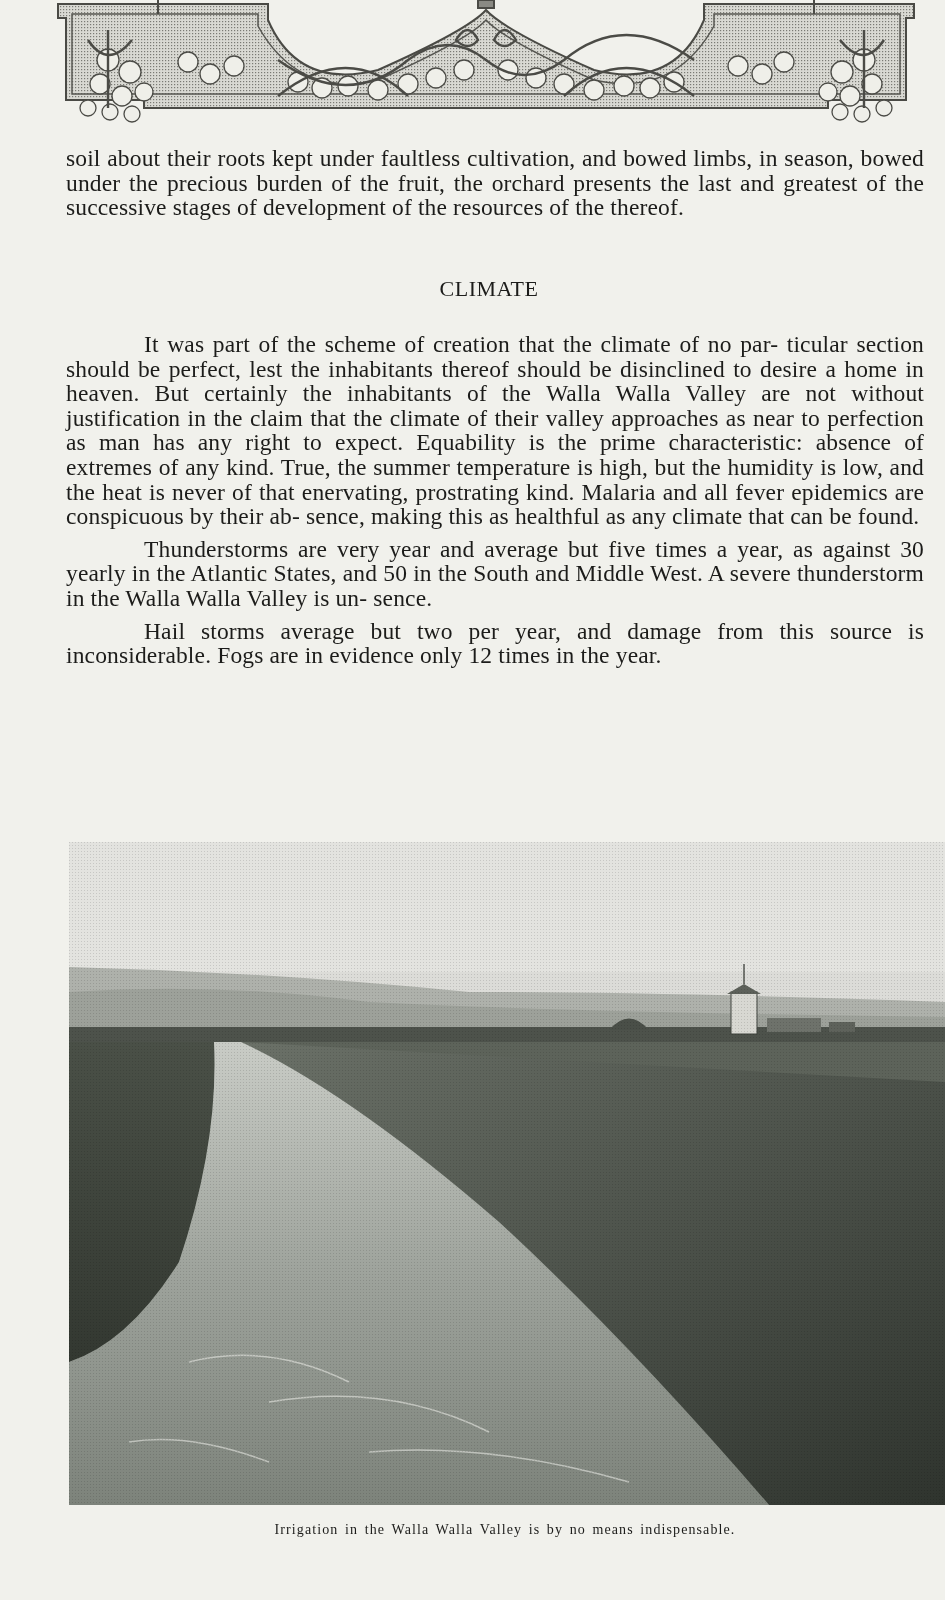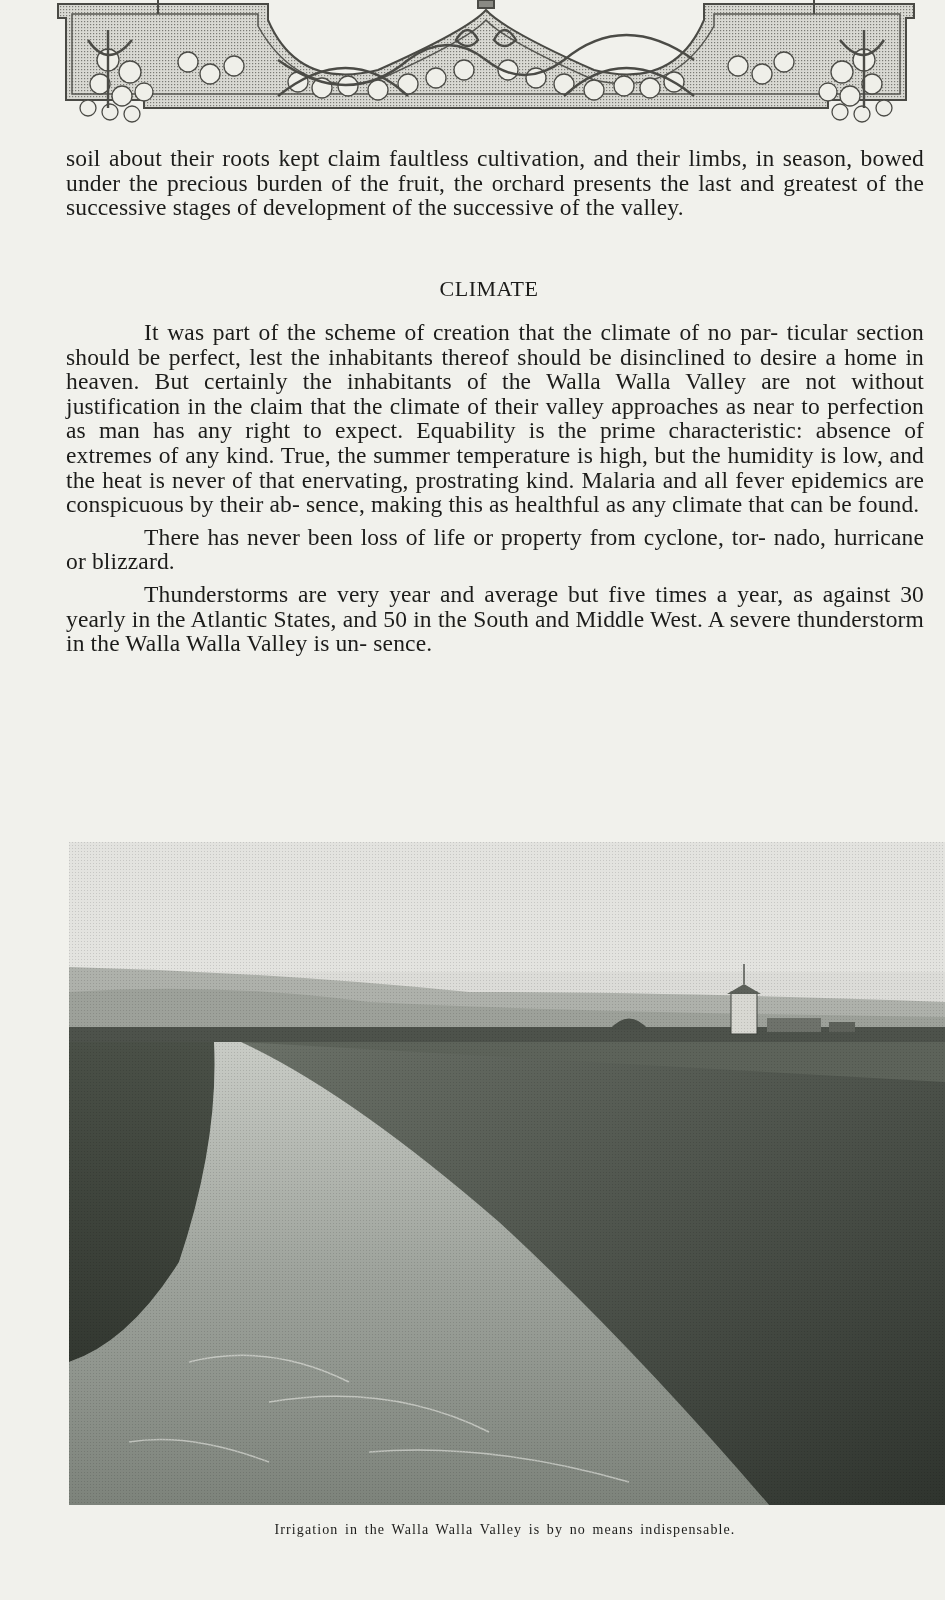--- a/index.html
+++ b/index.html
@@ -146,51 +146,52 @@
     <g stroke="#4b4b46" stroke-width="2">
       <line x1="110" y1="0" x2="110" y2="14"></line>
       <line x1="766" y1="0" x2="766" y2="14"></line>
       <rect x="430" y="0" width="16" height="8" fill="#8a8a84"></rect>
     </g>
   </svg>
 </div>
 
 <div class="text-block" style="top:146px;">
   <p>
-    <span>soil about their roots kept claim faultless cultivation, and their limbs,</span>
+    <span>soil about their roots kept under faultless cultivation, and bowed limbs,</span>
     <span>in season, bowed under the precious burden of the fruit, the orchard</span>
     <span>presents the last and greatest of the successive stages of development</span>
-    <span>of the successive of the valley.</span>
+    <span>of the resources of the thereof.</span>
   </p>
 </div>
 
 <h2 class="heading">CLIMATE</h2>
 
-<div class="text-block" style="top:320px;">
+<div class="text-block" style="top:332px;">
   <p class="indent">
     <span>It was part of the scheme of creation that the climate of no par-</span>
     <span>ticular section should be perfect, lest the inhabitants thereof should be</span>
     <span>disinclined to desire a home in heaven.  But certainly the inhabitants</span>
     <span>of the Walla Walla Valley are not without justification in the claim</span>
     <span>that the climate of their valley approaches as near to perfection as man</span>
     <span>has any right to expect.  Equability is the prime characteristic: absence</span>
     <span>of extremes of any kind.  True, the summer temperature is high, but the</span>
     <span>humidity is low, and the heat is never of that enervating, prostrating</span>
     <span>kind.  Malaria and all fever epidemics are conspicuous by their ab-</span>
     <span>sence, making this as healthful as any climate that can be found.</span>
   </p>
   <p class="indent para-gap">
-    <span>There has never been loss of life or property from cyclone, tor-</span>
-    <span>nado, hurricane or blizzard.</span>
-  </p>
-  <p class="indent para-gap">
     <span>Thunderstorms are very year and average but five times a year,</span>
     <span>as against 30 yearly in the Atlantic States, and 50 in the South and</span>
     <span>Middle West.  A severe thunderstorm in the Walla Walla Valley is un-</span>
     <span>sence.</span>
+  </p>
+  <p class="indent para-gap">
+    <span>Hail storms average but two per year, and damage from this</span>
+    <span>source is inconsiderable.  Fogs are in evidence only 12 times in the</span>
+    <span>year.</span>
   </p>
 </div>
 
 <div class="photo">
   <svg viewBox="0 0 876 663" preserveAspectRatio="none">
     <defs>
       <pattern id="screen" width="3" height="3" patternUnits="userSpaceOnUse">
         <rect width="3" height="3" fill="none"></rect>
         <rect width="1" height="1" fill="#000" opacity="0.12"></rect>
       </pattern>

